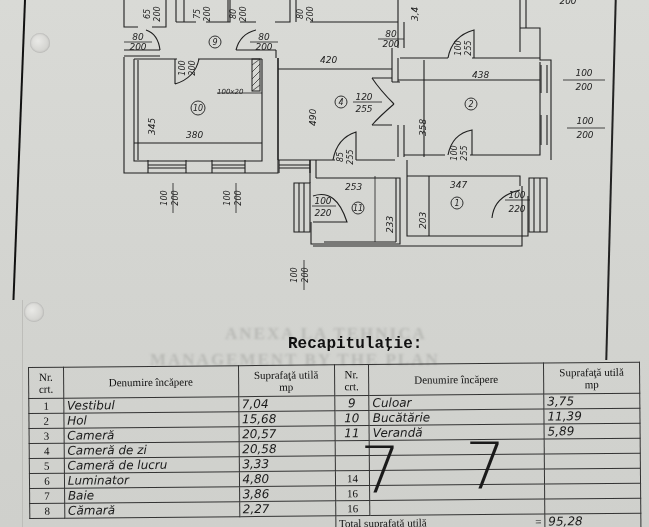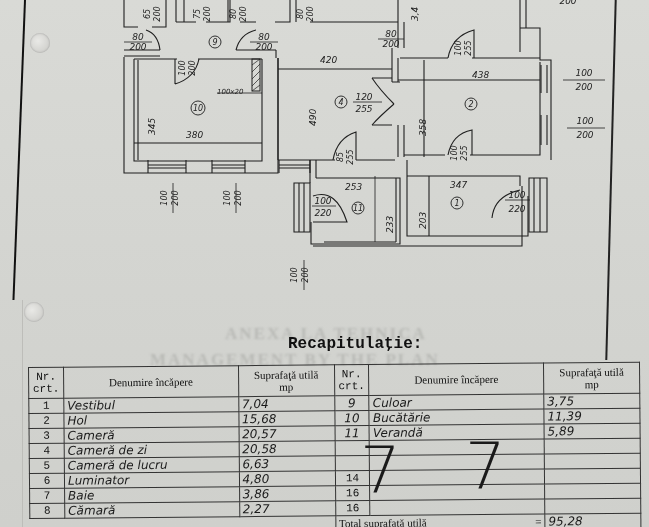--- a/index.html
+++ b/index.html
@@ -40,21 +40,21 @@
   }
   table.recap {
     position:absolute; left:28px; top:367px; width:612px;
     border-collapse:collapse; font-family:"Liberation Serif", serif; font-size:11px; color:#111;
     transform:rotate(-0.5deg); transform-origin:left top;
   }
   table.recap td, table.recap th {
     border:1px solid #333; padding:0 3px; height:14px; line-height:13px;
   }
   table.recap th { font-weight:normal; font-size:11px; text-align:center; line-height:12px; height:30px; }
-  .nr { width:28px; text-align:center;font-family:Liberation Mono, monospace; }
+  .nr { width:28px; text-align:center; }
   .name { width:170px; }
   .area { width:90px; text-align:left; }
   .hw { font-family:"DejaVu Sans", sans-serif; font-style:italic; font-size:12px; color:#1a1a1a; }
   .total-label { font-family:"Liberation Serif", serif; }
   .strike-mark {
     position:absolute; font-family:"DejaVu Sans", sans-serif; font-size:64px; color:#1a1a1a;
     font-weight:lighter; line-height:1;
   }
 </style>
 </head>
@@ -298,21 +298,21 @@
       <td class="nr">4</td>
       <td class="name hw">Cameră de zi</td>
       <td class="area hw">20,58</td>
       <td class="nr"></td>
       <td class="name"></td>
       <td class="area"></td>
     </tr>
     <tr>
       <td class="nr">5</td>
       <td class="name hw">Cameră de lucru</td>
-      <td class="area hw">6,63</td>
+      <td class="area hw">3,33</td>
       <td class="nr"></td>
       <td class="name"></td>
       <td class="area"></td>
     </tr>
     <tr>
       <td class="nr">6</td>
       <td class="name hw">Luminator</td>
       <td class="area hw">4,80</td>
       <td class="nr">14</td>
       <td class="name"></td>

